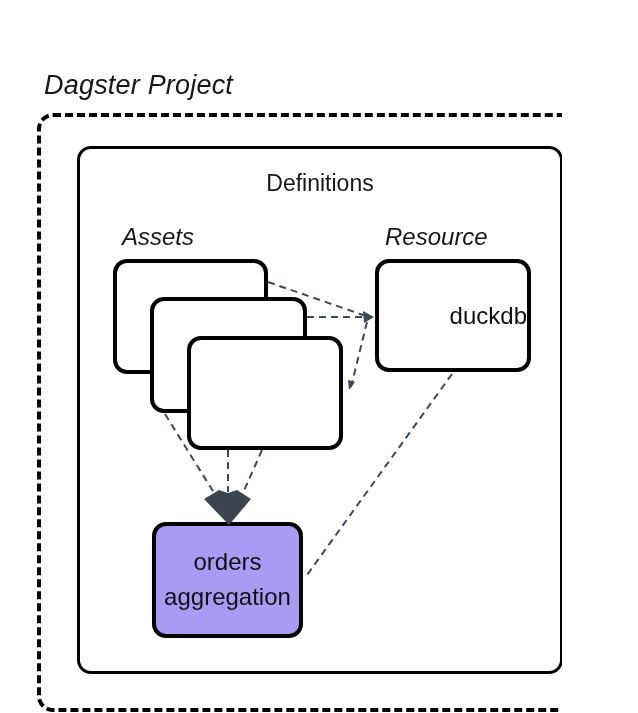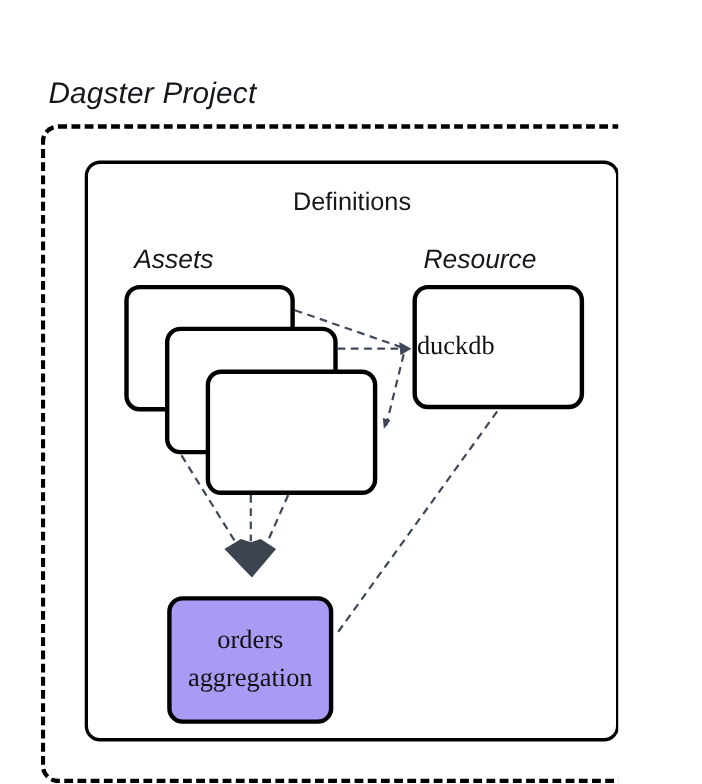--- a/index.html
+++ b/index.html
@@ -34,28 +34,28 @@
     left:77px;top:134px;width:486px;text-align:center;
     font-size:23px;color:#14171c;
   }
   .group-label{
     font-size:24px;font-style:italic;font-weight:500;color:#14171c;white-space:nowrap;
   }
   .assets-label{left:122px;top:187px;}
   .resource-label{left:385px;top:187px;font-style:italic;}
   .node{
     border:4px solid var(--border);border-radius:14px;background:var(--node-fill);
-    display:flex;align-items:center;justify-content:flex-start;text-align:center;font-family:Liberation Serif, serif;
+    display:flex;align-items:center;justify-content:flex-end;text-align:center;
   }
   .asset-1{left:113px;top:223px;width:155px;height:115px;}
   .asset-2{left:150px;top:261px;width:157px;height:116px;}
   .asset-3{left:187px;top:300px;width:156px;height:114px;}
   .duckdb-node{left:375px;top:223px;width:156px;height:113px;font-size:24px;}
   .orders-node{
-    left:152px;top:506px;width:151px;height:116px;
+    left:152px;top:486px;width:151px;height:116px;
     background:var(--orders-fill);font-size:24px;line-height:1.45;
     padding:2px;
   }
   .overlay{
     left:0;top:0;width:638px;height:713px;pointer-events:none;
   }
   .edge{
     stroke:var(--connector);stroke-width:2;fill:none;
     stroke-dasharray:7 5;stroke-linecap:butt;
   }

